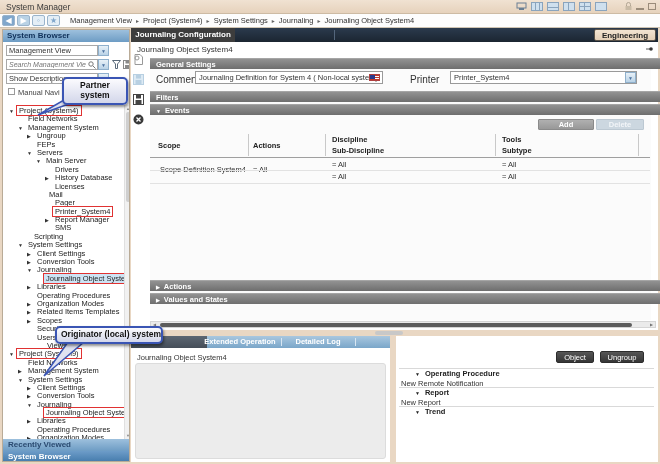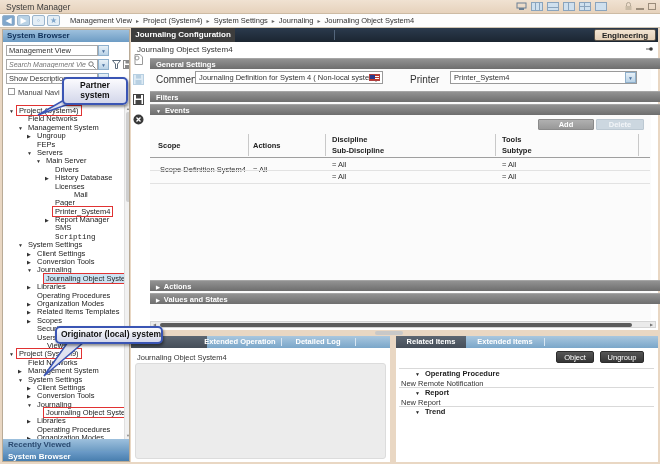--- a/index.html
+++ b/index.html
@@ -177,26 +177,26 @@
       <div class="trow" style="padding-left: 5px;"><span class="tarr">▼</span><span class="tlbl red">Project (System4)</span></div>
       <div class="trow" style="padding-left: 14px;"><span class="tarr"></span><span class="tlbl">Field Networks</span></div>
       <div class="trow" style="padding-left: 14px;"><span class="tarr">▼</span><span class="tlbl">Management System</span></div>
       <div class="trow" style="padding-left: 23px;"><span class="tarr">▶</span><span class="tlbl">Ungroup</span></div>
       <div class="trow" style="padding-left: 23px;"><span class="tarr"></span><span class="tlbl">FEPs</span></div>
       <div class="trow" style="padding-left: 23px;"><span class="tarr">▼</span><span class="tlbl">Servers</span></div>
       <div class="trow" style="padding-left: 32px;"><span class="tarr">▼</span><span class="tlbl">Main Server</span></div>
       <div class="trow" style="padding-left: 41px;"><span class="tarr"></span><span class="tlbl">Drivers</span></div>
       <div class="trow" style="padding-left: 41px;"><span class="tarr">▶</span><span class="tlbl">History Database</span></div>
       <div class="trow" style="padding-left: 41px;"><span class="tarr"></span><span class="tlbl">Licenses</span></div>
-      <div class="trow" style="padding-left: 60px;"><span class="tarr"></span><span class="tlbl">Mail</span></div>
+      <div class="trow" style="padding-left: 35px;"><span class="tarr"></span><span class="tlbl">Mail</span></div>
       <div class="trow" style="padding-left: 41px;"><span class="tarr"></span><span class="tlbl">Pager</span></div>
       <div class="trow" style="padding-left: 41px;"><span class="tarr"></span><span class="tlbl red">Printer_System4</span></div>
       <div class="trow" style="padding-left: 41px;"><span class="tarr">▶</span><span class="tlbl">Report Manager</span></div>
       <div class="trow" style="padding-left: 41px;"><span class="tarr"></span><span class="tlbl">SMS</span></div>
-      <div class="trow" style="padding-left: 41px; font-family: Liberation Mono, monospace;"><span class="tarr"></span><span class="tlbl">Scripting</span></div>
+      <div class="trow" style="padding-left: 20px;"><span class="tarr"></span><span class="tlbl">Scripting</span></div>
       <div class="trow" style="padding-left: 14px;"><span class="tarr">▼</span><span class="tlbl">System Settings</span></div>
       <div class="trow" style="padding-left: 23px;"><span class="tarr">▶</span><span class="tlbl">Client Settings</span></div>
       <div class="trow" style="padding-left: 23px;"><span class="tarr">▶</span><span class="tlbl">Conversion Tools</span></div>
       <div class="trow" style="padding-left: 23px;"><span class="tarr">▼</span><span class="tlbl">Journaling</span></div>
       <div class="trow" style="padding-left: 32px;"><span class="tarr"></span><span class="tlbl sel red">Journaling Object System4</span></div>
       <div class="trow" style="padding-left: 23px;"><span class="tarr">▶</span><span class="tlbl">Libraries</span></div>
       <div class="trow" style="padding-left: 23px;"><span class="tarr"></span><span class="tlbl">Operating Procedures</span></div>
       <div class="trow" style="padding-left: 23px;"><span class="tarr">▶</span><span class="tlbl">Organization Modes</span></div>
       <div class="trow" style="padding-left: 23px;"><span class="tarr">▶</span><span class="tlbl">Related Items Templates</span></div>
       <div class="trow" style="padding-left: 23px;"><span class="tarr">▶</span><span class="tlbl">Scopes</span></div>
@@ -314,25 +314,20 @@
     <div class="btab" style="left:72px;width:74px">Extended Operation</div>
     <div class="btabsep" style="left:150px"></div>
     <div class="btab" style="left:151px;width:72px">Detailed Log</div>
     <div class="btabsep" style="left:224px"></div>
   </div>
   <div class="bl-title">Journaling Object System4</div>
   <div class="bl-gray"></div>
 </div>
 
 <div class="abs bpanel bp-right">
-  <div class="btabs">
-    <div class="btab active" style="left:0;width:70px">Related Items</div>
-    <div class="btab" style="left:70px;width:78px">Extended Items</div>
-    <div class="btabsep" style="left:148px"></div>
-  </div>
   <div class="btn-dark" style="left:160px;top:15px;width:38px">Object</div>
   <div class="btn-dark" style="left:204px;top:15px;width:44px">Ungroup</div>
   <div class="rtopline"></div>
   <div class="rlist">
       <div class="rgh"><span class="garr">▼</span><span>Operating Procedure</span></div>
       <div class="rgi">New Remote Notification</div>
       <div class="rgh"><span class="garr">▼</span><span>Report</span></div>
       <div class="rgi">New Report</div>
       <div class="rgh"><span class="garr">▼</span><span>Trend</span></div>
     </div>

